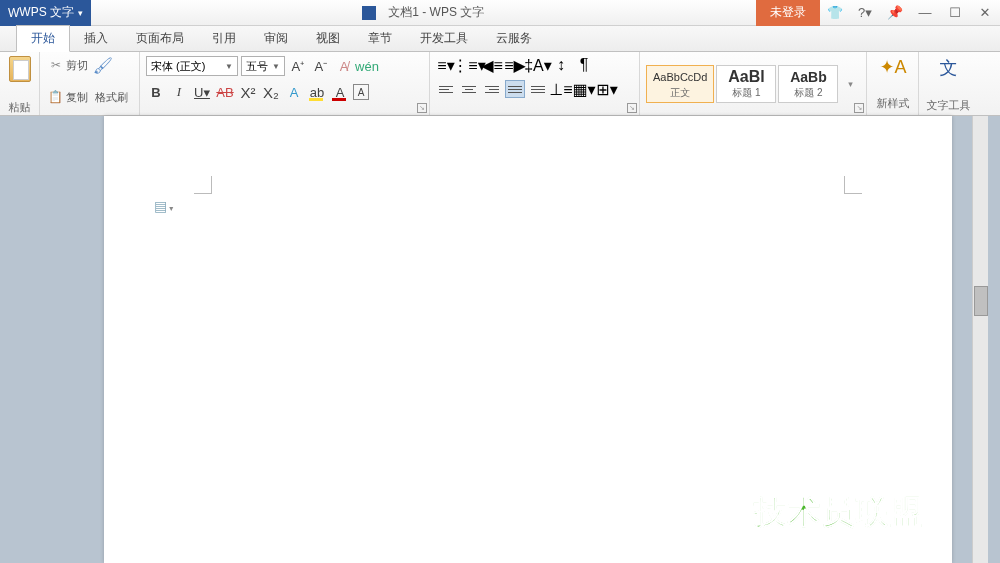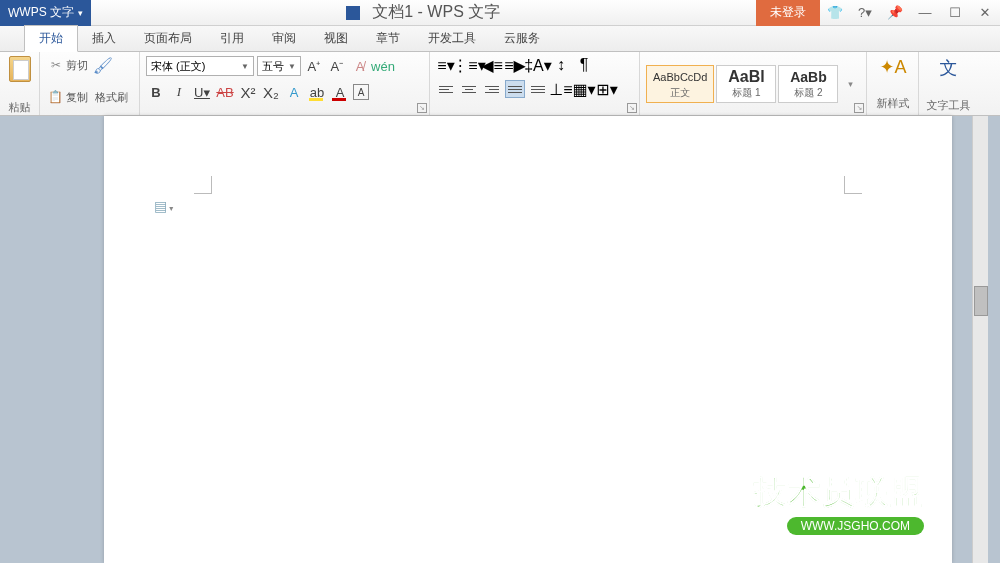--- a/index.html
+++ b/index.html
@@ -1,46 +1,46 @@
 <!DOCTYPE html>
 <html><head>
   <meta charset="utf-8">
   <style>
     * { margin: 0; padding: 0; box-sizing: border-box; font-family: "Microsoft YaHei", sans-serif; }
     body { width: 1000px; height: 563px; overflow: hidden; background: #fff; }
     
     .titlebar { height: 26px; background: linear-gradient(#fefefe, #f0f0f0); display: flex; align-items: center; border-bottom: 1px solid #d0d0d0; }
     .app-badge { background: #2b579a; color: #fff; height: 26px; padding: 0 8px; display: flex; align-items: center; font-size: 12px; }
     .app-badge-arrow { margin-left: 4px; font-size: 9px; }
-    .title-center { flex: 1; text-align: center; font-size: 16px; color: #555; display: flex; align-items: center; justify-content: center; gap: 12px; }
+    .title-center { flex: 1; text-align: center; font-size: 12px; color: #555; display: flex; align-items: center; justify-content: center; gap: 12px; }
     .doc-icon { width: 14px; height: 14px; background: #2b579a; display: inline-block; }
     .title-right { display: flex; align-items: center; height: 26px; }
     .login-btn { background: #e06b3f; color: #fff; padding: 6px 14px; height: 26px; display: flex; align-items: center; font-size: 12px; }
     .win-btn { width: 30px; height: 26px; display: flex; align-items: center; justify-content: center; font-size: 13px; color: #666; cursor: pointer; }
     
-    .tabbar { height: 26px; background: linear-gradient(#f8f8f8, #ededed); display: flex; align-items: flex-end; border-bottom: 1px solid #c0c0c0; padding-left: 24px; }
+    .tabbar { height: 26px; background: linear-gradient(#f8f8f8, #ededed); display: flex; align-items: flex-end; border-bottom: 1px solid #c0c0c0; padding-left: 16px; }
     .tab { padding: 4px 14px; font-size: 12px; color: #444; cursor: pointer; }
     .tab.active { background: #fff; border: 1px solid #c0c0c0; border-bottom: 1px solid #fff; color: #2b579a; margin-bottom: -1px; }
     
     .ribbon { height: 64px; background: linear-gradient(#fdfdfd, #f2f2f2); border-bottom: 1px solid #c0c0c0; display: flex; }
     .ribbon-group { border-right: 1px solid #d8d8d8; padding: 4px 6px; display: flex; flex-direction: column; position: relative; }
     .ribbon-group.vert { align-items: center; justify-content: space-between; }
     .group-label { font-size: 11px; color: #666; margin-top: 18px; }
     .big-icon { width: 28px; height: 28px; display: flex; align-items: center; justify-content: center; font-size: 18px; }
     .paste-icon { background: linear-gradient(#f4d58c, #e6b35a); border: 1px solid #c09040; border-radius: 2px; width: 22px; height: 26px; position: relative; }
     .paste-icon::after { content: ''; position: absolute; top: 3px; left: 3px; width: 14px; height: 18px; background: #fff; border: 1px solid #ccc; }
     .small-row { display: flex; gap: 3px; align-items: center; }
     .small-row + .small-row { margin-top: 3px; }
     .sm-btn { font-size: 11px; color: #555; display: flex; align-items: center; gap: 2px; cursor: pointer; padding: 1px 2px; }
     .sm-icon { width: 16px; height: 16px; display: inline-flex; align-items: center; justify-content: center; font-size: 12px; }
     .scissors { color: #888; }
     .brush { color: #5a8cc8; font-size: 16px; }
     
     .font-combo { border: 1px solid #b0b0b0; background: #fff; height: 20px; font-size: 11px; padding: 0 4px; display: flex; align-items: center; justify-content: space-between; }
-    .font-name { width: 108px; }
+    .font-name { width: 92px; }
     .font-size { width: 44px; }
     .combo-arrow { font-size: 8px; color: #666; }
     
     .fmt-btn { width: 20px; height: 20px; display: inline-flex; align-items: center; justify-content: center; font-size: 13px; color: #444; cursor: pointer; }
     .bold { font-weight: bold; }
     .italic { font-style: italic; font-family: serif; }
     .underline { text-decoration: underline; }
     .strike { text-decoration: line-through; color: #c44; }
     .sup { font-size: 15px; }
     .color-a { position: relative; }
@@ -249,21 +249,20 @@
 <div class="doc-area">
   <div class="side-pad"></div>
   <div class="page">
     <div class="margin-mark margin-tl"></div>
     <div class="margin-mark margin-tr"></div>
     <div class="doc-handle">
       <span>▤</span><span class="handle-arrow">▾</span>
     </div>
     <div class="watermark">
       <div class="wm-text">技术员联盟</div>
-      <div class="wm-url">WWW.JSGHO.COM</div>
     </div>
   </div>
   <div class="side-pad" style="width:20px"></div>
   <div class="scrollbar">
     <div class="scroll-thumb"></div>
   </div>
   <div class="right-edge"></div>
 </div>
 
 </body></html>

